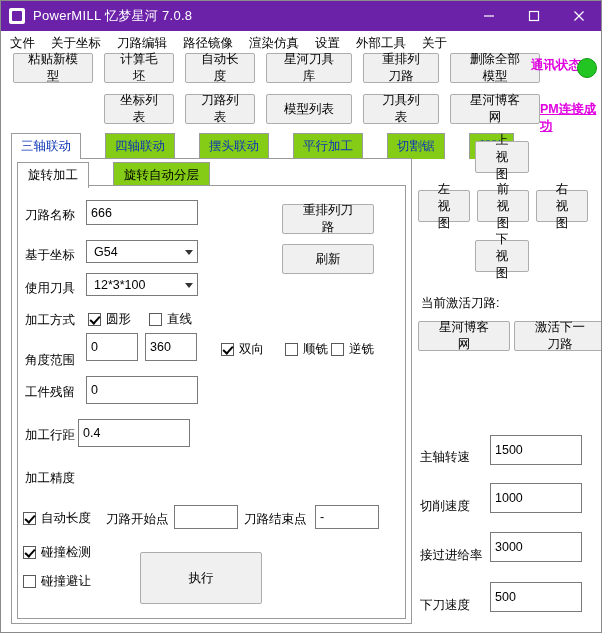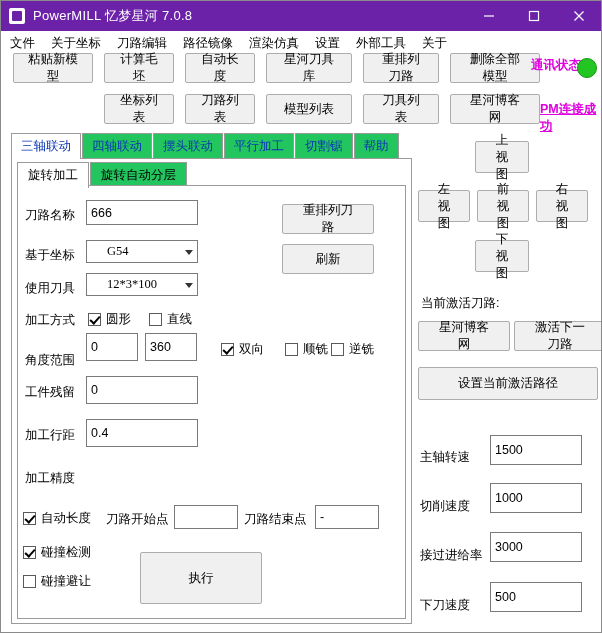--- a/index.html
+++ b/index.html
@@ -124,25 +124,26 @@
     color: #e000e0;
     font-size: 12.5px;
     font-weight: bold;
   }
 
   
   .tabstrip {
     position: absolute;
     display: flex;
     align-items: center;
+    gap: 23px;
   }
   .tab {
     border: 1px solid #9a9a9a;
     border-bottom: none;
-    background: #22c55e;
+    background: #84cc16;
     font-size: 12.5px;
     padding: 4px 9px 4px 9px;
     margin-right: 1px;
     box-sizing: border-box;
     color: #000;
   }
   .tab.active {
     background: #ffffff;
     position: relative;
     z-index: 3;
@@ -176,24 +177,24 @@
     color: #000;
     padding: 0 4px;
     display: flex;
     align-items: center;
   }
   .combo {
     position: absolute;
     border: 1px solid #7a7a7a;
     background: #ffffff;
     box-sizing: border-box;
-    font-family: Liberation Serif, serif;
+    font-family: Liberation Sans, sans-serif;
     font-size: 12.5px;
     color: #000;
-    padding: 0 18px 0 20px;
+    padding: 0 18px 0 7px;
     display: flex;
     align-items: center;
   }
   .combo .arrow {
     position: absolute;
     right: 4px;
     top: 50%;
     margin-top: -2px;
     width: 0; height: 0;
     border-left: 4px solid transparent;
@@ -340,21 +341,21 @@
   </div>
   <div class="checkbox" style="left:330px; top:340px;">
     <span class="box"></span>
     <span>逆铣</span>
   </div>
 
   <div class="field-label" style="left:24px; top:383px;">工件残留</div>
   <div class="textbox" style="left:85px; top:375px; width:112px; height:28px;">0</div>
 
   <div class="field-label" style="left:24px; top:426px;">加工行距</div>
-  <div class="textbox" style="left:85px; top:418px; width:112px; height:28px;">0.4</div>
+  <div class="textbox" style="left:77px; top:418px; width:112px; height:28px;">0.4</div>
 
   <div class="field-label" style="left:24px; top:469px;">加工精度</div>
 
   <div class="checkbox checked" style="left:22px; top:509px;">
     <span class="box"></span>
     <span>自动长度</span>
   </div>
   <div class="field-label" style="left:105px; top:510px;">刀路开始点</div>
   <div class="textbox" style="left:173px; top:504px; width:64px; height:24px;"></div>
   <div class="field-label" style="left:243px; top:510px;">刀路结束点</div>
@@ -373,21 +374,20 @@
 
   <div class="btn abs" style="left:474px; top:140px; width:54px; height:32px;">上视图</div>
   <div class="btn abs" style="left:417px; top:189px; width:52px; height:32px;">左视图</div>
   <div class="btn abs" style="left:476px; top:189px; width:52px; height:32px;">前视图</div>
   <div class="btn abs" style="left:535px; top:189px; width:52px; height:32px;">右视图</div>
   <div class="btn abs" style="left:474px; top:239px; width:54px; height:32px;">下视图</div>
 
   <div class="field-label" style="left:420px; top:294px;">当前激活刀路:</div>
   <div class="btn abs" style="left:417px; top:320px; width:92px; height:29px;">星河博客网</div>
   <div class="btn abs" style="left:513px; top:320px; width:92px; height:29px;">激活下一刀路</div>
-  <div class="btn abs" style="left:417px; top:366px; width:180px; height:33px;">设置当前激活路径</div>
 
   <div class="field-label" style="left:419px; top:448px;">主轴转速</div>
   <div class="textbox" style="left:489px; top:434px; width:92px; height:30px;">1500</div>
 
   <div class="field-label" style="left:419px; top:497px;">切削速度</div>
   <div class="textbox" style="left:489px; top:482px; width:92px; height:30px;">1000</div>
 
   <div class="field-label" style="left:419px; top:546px;">接过进给率</div>
   <div class="textbox" style="left:489px; top:531px; width:92px; height:30px;">3000</div>
 

